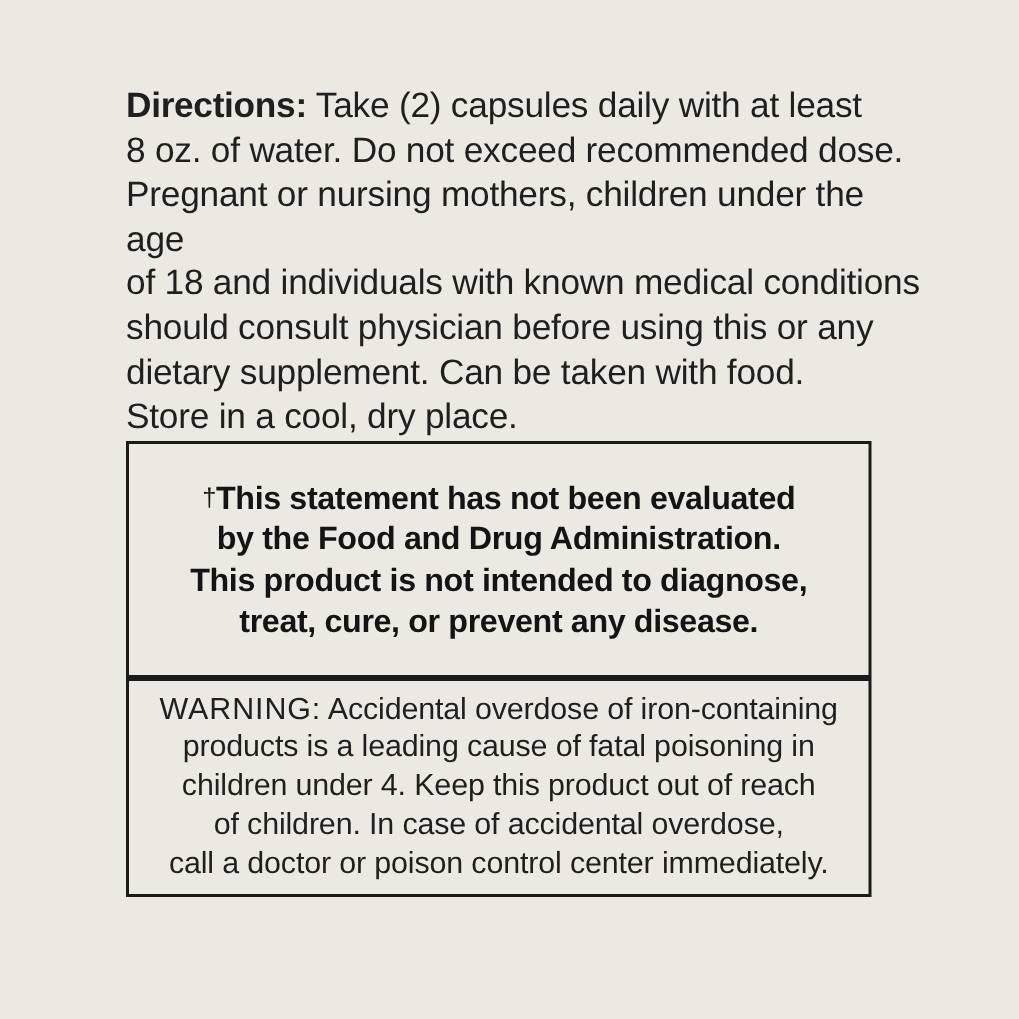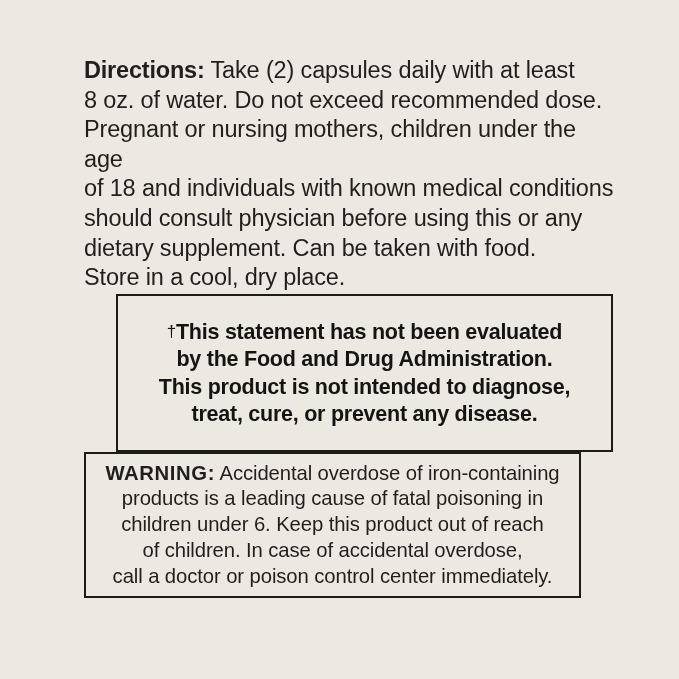--- a/index.html
+++ b/index.html
@@ -54,21 +54,20 @@
     align-items: center;
     justify-content: center;
   }
 
   
   .fda-panel {
     left: 84px;
     top: 294px;
     width: 497px;
     height: 158px;
-    margin-left: 32px;
   }
   .fda-text {
     font-size: 21.5px;
     line-height: 27.2px;
     font-weight: 700;
     letter-spacing: -0.25px;
     text-align: center;
     white-space: pre-line;
     margin: 0;
     padding: 0 8px;
@@ -92,21 +91,21 @@
     line-height: 25.8px;
     font-weight: 400;
     letter-spacing: -0.1px;
     text-align: center;
     white-space: pre-line;
     margin: 0;
     padding: 0 10px;
     color: #201f1d;
   }
   .warning-lead {
-    font-weight: 700;
+    font-weight: 400;
     letter-spacing: 0.6px;
   }
 </style>
 </head>
 <body>
 
 <div class="label-canvas">
 
   <div class="directions-block">
     <p class="directions-text"><span class="directions-lead">Directions:</span><span> Take (2) capsules daily with at least
@@ -121,18 +120,18 @@
   <div class="panel fda-panel">
     <p class="fda-text"><span class="dagger">†</span><span>This statement has not been evaluated
 by the Food and Drug Administration.
 This product is not intended to diagnose,
 treat, cure, or prevent any disease.</span></p>
   </div>
 
   <div class="panel warning-panel">
     <p class="warning-text"><span class="warning-lead">WARNING:</span><span> Accidental overdose of iron-containing
 products is a leading cause of fatal poisoning in
-children under 6. Keep this product out of reach
+children under 4. Keep this product out of reach
 of children. In case of accidental overdose,
 call a doctor or poison control center immediately.</span></p>
   </div>
 
 </div>
 
 </body></html>

